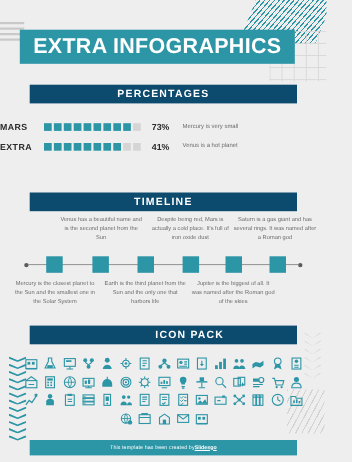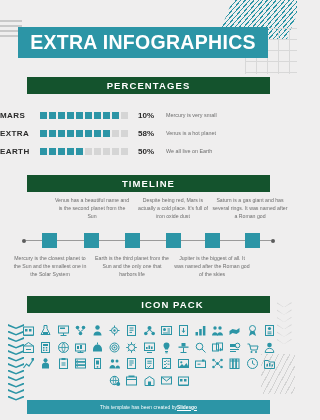--- a/index.html
+++ b/index.html
@@ -40,21 +40,21 @@
   .title-banner {
     position: absolute; left: 18px; top: 27px; width: 250px; height: 31px;
     background: #2c95a6; display: flex; align-items: center; justify-content: center;
   }
   .title-banner span {
     color: #ffffff; font-size: 19.5px; font-weight: bold; letter-spacing: .3px;
   }
 
   .section-bar {
     position: absolute; left: 27px; width: 243px; height: 17px;
-    background: #14532d; display: flex; align-items: center; justify-content: center;
+    background: #0c4a6e; display: flex; align-items: center; justify-content: center;
   }
   .section-bar span { color: #fff; font-size: 9.5px; font-weight: bold; letter-spacing: 1.1px; }
   #bar-percentages { top: 77px; }
   #bar-timeline   { top: 175px; text-align: right; }
   #bar-iconpack   { top: 296px; padding-left: 48px; }
 
   
   .pct-wrap { position: absolute; left: 0; top: 106px; width: 297px; }
   .pct-row { display: flex; align-items: center; height: 18px; }
   .pct-label { width: 40px; font-size: 8px; font-weight: bold; color: #2b2b2b; letter-spacing: .4px; }
@@ -141,56 +141,39 @@
           <i class="on"></i>
           <i class="on"></i>
           <i class="on"></i>
           <i class="on"></i>
           <i class="on"></i>
           <i class="on"></i>
           <i class="on"></i>
           <i class="on"></i>
           <i></i>
       </div>
-      <div class="pct-value">10%</div>
+      <div class="pct-value">73%</div>
       <div class="pct-desc">Mercury is very small</div>
     </div>
     <div class="pct-row">
       <div class="pct-label">EXTRA</div>
       <div class="pct-bar">
         <i class="on"></i>
           <i class="on"></i>
           <i class="on"></i>
           <i class="on"></i>
           <i class="on"></i>
           <i class="on"></i>
           <i class="on"></i>
           <i class="on"></i>
           <i></i>
           <i></i>
       </div>
-      <div class="pct-value">58%</div>
+      <div class="pct-value">41%</div>
       <div class="pct-desc">Venus is a hot planet</div>
-    </div>
-    <div class="pct-row">
-      <div class="pct-label">EARTH</div>
-      <div class="pct-bar">
-        <i class="on"></i>
-          <i class="on"></i>
-          <i class="on"></i>
-          <i class="on"></i>
-          <i class="on"></i>
-          <i></i>
-          <i></i>
-          <i></i>
-          <i></i>
-          <i></i>
-      </div>
-      <div class="pct-value">50%</div>
-      <div class="pct-desc">We all live on Earth</div>
     </div>
   </div>
 
   <div class="section-bar" id="bar-timeline">
     <span>TIMELINE</span>
   </div>
 
   <div class="tl-wrap">
     <div class="tl-axis"></div>
 

